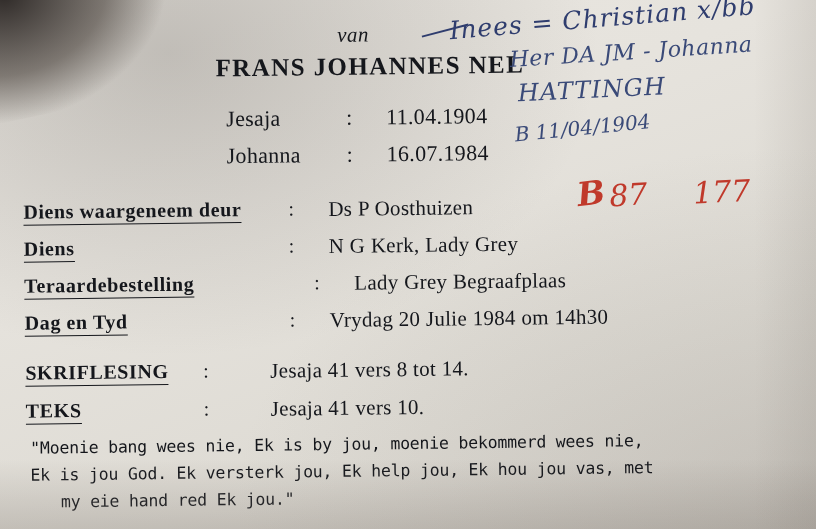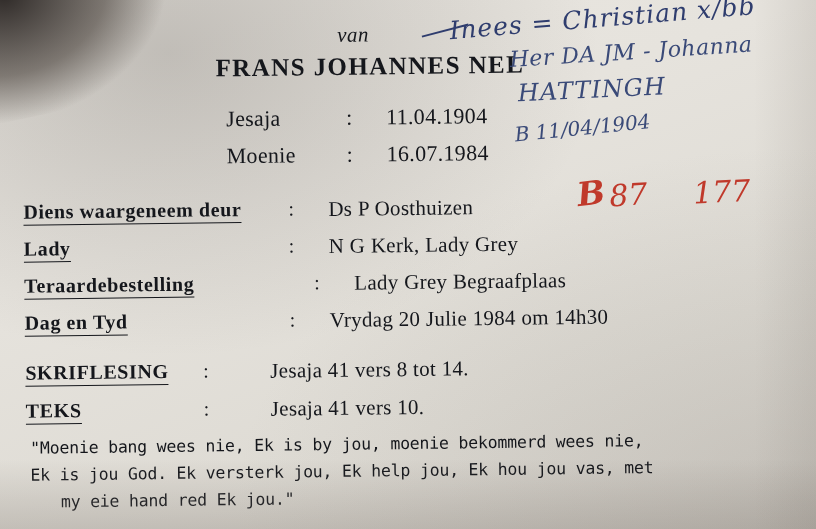--- a/index.html
+++ b/index.html
@@ -233,33 +233,33 @@
     <div id="van-line" class="ink">van</div>
     <div id="deceased-name" class="ink">FRANS JOHANNES NEL</div>
 
     <div id="row-gebore" class="topline ink">
       <span class="lbl">Jesaja</span>
       <span class="col">:</span>
       <span class="val">11.04.1904</span>
     </div>
 
     <div id="row-oorlede" class="topline ink">
-      <span class="lbl">Moenie</span>
+      <span class="lbl">Johanna</span>
       <span class="col">:</span>
       <span class="val">16.07.1984</span>
     </div>
 
     <div id="row-diens" class="drow ink">
       <span class="lbl">Diens waargeneem deur</span>
       <span class="col">:</span>
       <span class="val">Ds P Oosthuizen</span>
     </div>
 
     <div id="row-plek" class="drow ink">
-      <span class="lbl">Lady</span>
+      <span class="lbl">Diens</span>
       <span class="col">:</span>
       <span class="val">N G Kerk, Lady Grey</span>
     </div>
 
     <div id="row-teraarde" class="drow ink">
       <span class="lbl">Teraardebestelling</span>
       <span class="col">:</span>
       <span class="val">Lady Grey Begraafplaas</span>
     </div>
 

